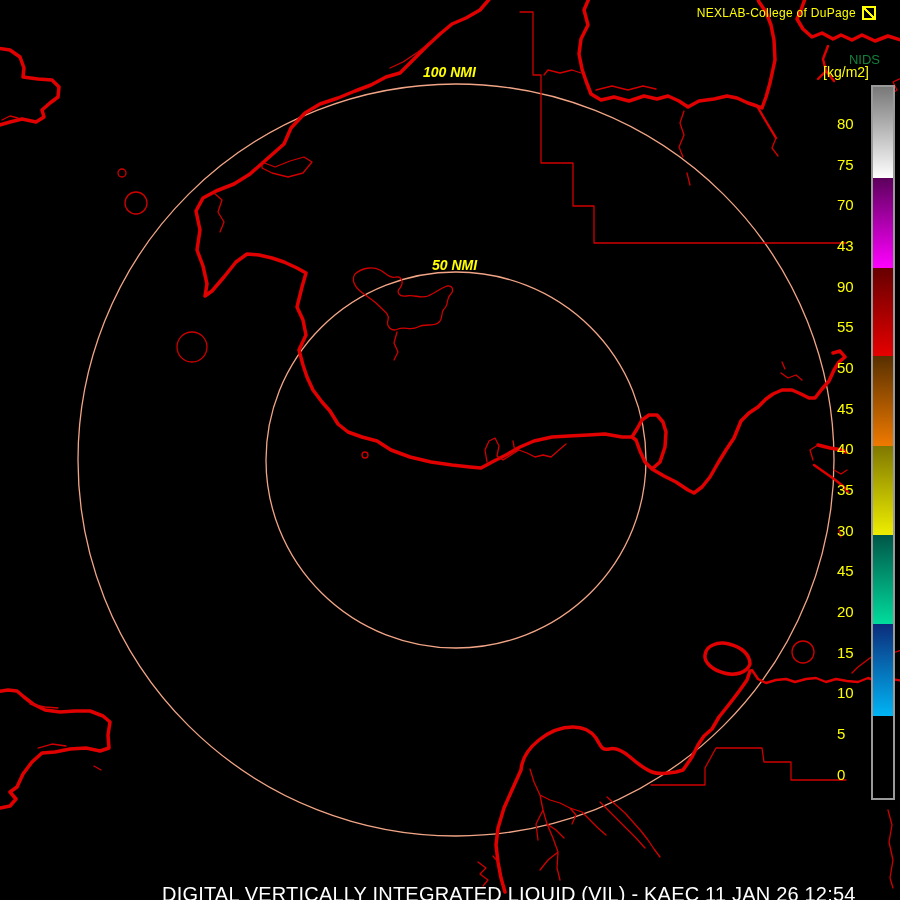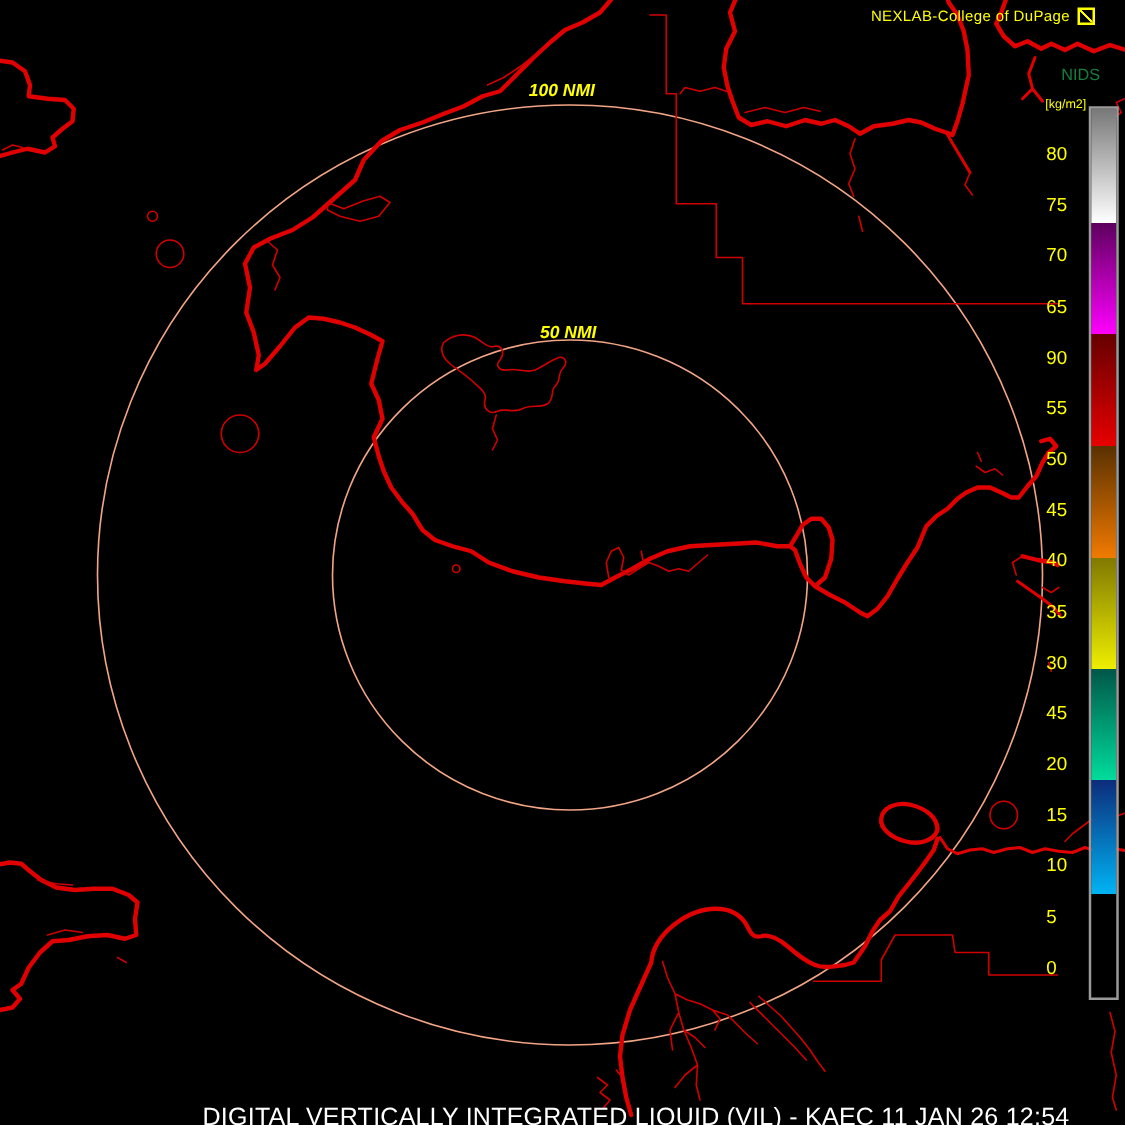--- a/index.html
+++ b/index.html
@@ -7,21 +7,21 @@
           font-family:Liberation Sans, sans-serif;}
   svg.map{position:absolute;left:0;top:0;}
   .thick{fill:none;stroke:#e00000;stroke-width:3.5;stroke-linejoin:round;stroke-linecap:round;}
   .mid{fill:none;stroke:#e00000;stroke-width:2.4;stroke-linejoin:round;stroke-linecap:round;}
   .thin{fill:none;stroke:#d00000;stroke-width:1.3;stroke-linejoin:round;stroke-linecap:round;}
   .ring{fill:none;stroke:#f2a586;stroke-width:1.3;}
   .hdr{position:absolute;top:6px;right:44px;color:#ffff00;font-size:12px;letter-spacing:.3px;white-space:nowrap;}
   .glyph{position:absolute;top:6px;right:24px;width:10px;height:10px;border:2px solid #ffff00;
          background:linear-gradient(to bottom left,transparent 43%,#ffff00 43%,#ffff00 57%,transparent 57%);}
   .nids{position:absolute;top:52px;right:20px;color:#15803d;font-size:13px;}
-  .units{position:absolute;top:78px;right:31px;color:#ffff00;font-size:10px;}
+  .units{position:absolute;top:64px;right:31px;color:#ffff00;font-size:14px;}
   .cbar{position:absolute;left:871px;top:85px;width:20px;height:711px;border:2px solid #9a9a9a;
         background:linear-gradient(to bottom,
           #787878 0%, #ffffff 12.8%,
           #5c005c 12.8%, #ff00ff 25.4%,
           #660000 25.4%, #e60000 37.9%,
           #583000 37.9%, #f07a00 50.5%,
           #807800 50.5%, #eeee00 63%,
           #005648 63%, #00dc9c 75.5%,
           #0c2c7a 75.5%, #00b4f4 88.4%,
           #000000 88.4%, #000000 100%);}
@@ -89,21 +89,21 @@
   <div class="glyph"></div>
 
   <div class="nids">NIDS</div>
   <div class="units">[kg/m2]</div>
 
   <div class="cbar"></div>
 
   <span class="tick" style="top:115px">80</span>
   <span class="tick" style="top:156px">75</span>
   <span class="tick" style="top:196px">70</span>
-  <span class="tick" style="top:237px">65</span>
+  <span class="tick" style="top:237px">43</span>
   <span class="tick" style="top:278px">90</span>
   <span class="tick" style="top:318px">55</span>
   <span class="tick" style="top:359px">50</span>
   <span class="tick" style="top:400px">45</span>
   <span class="tick" style="top:440px">40</span>
   <span class="tick" style="top:481px">35</span>
   <span class="tick" style="top:522px">30</span>
   <span class="tick" style="top:562px">45</span>
   <span class="tick" style="top:603px">20</span>
   <span class="tick" style="top:644px">15</span>

